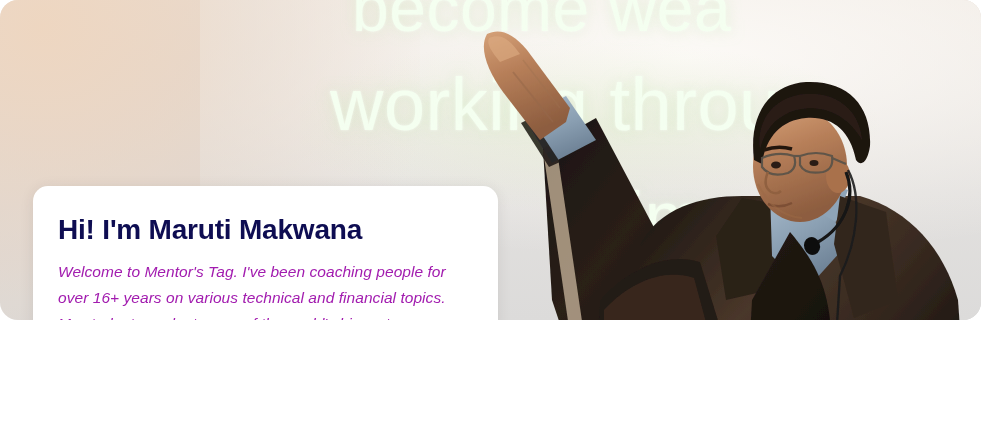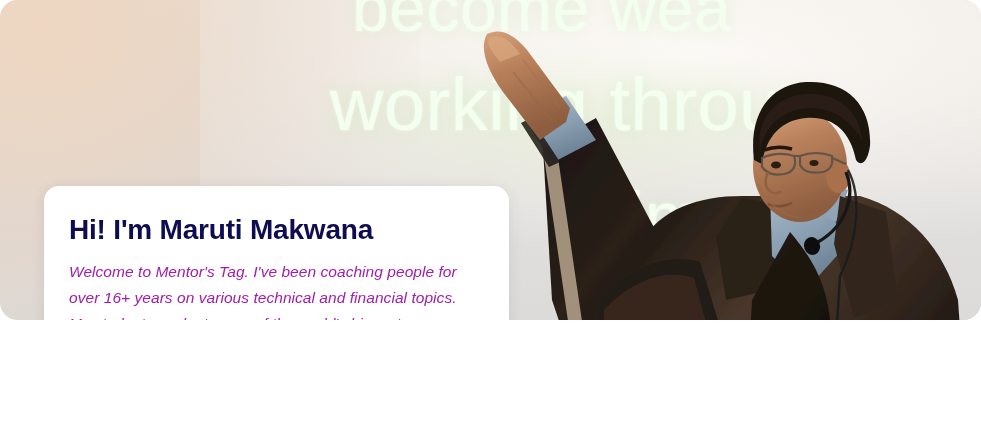--- a/index.html
+++ b/index.html
@@ -54,21 +54,21 @@
     background:radial-gradient(60% 70% at 40% 50%, rgba(196,226,160,.22) 0%, rgba(196,226,160,0) 72%);
     pointer-events:none;
   }
 
   
   .person{position:absolute;left:0;top:0;width:981px;height:444px;pointer-events:none;}
 
   
   .info-card{
     position:absolute;
-    left:44px;top:186px;
+    left:33px;top:186px;
     width:465px;height:227px;
     background:#ffffff;
     border-radius:15px;
     box-sizing:border-box;
     padding:29px 30px 20px 25px;
     box-shadow:0 2px 14px rgba(60,50,45,.10);
   }
   .card-title{
     margin:0 0 13px 0;
     font-family:"Liberation Sans",sans-serif;

